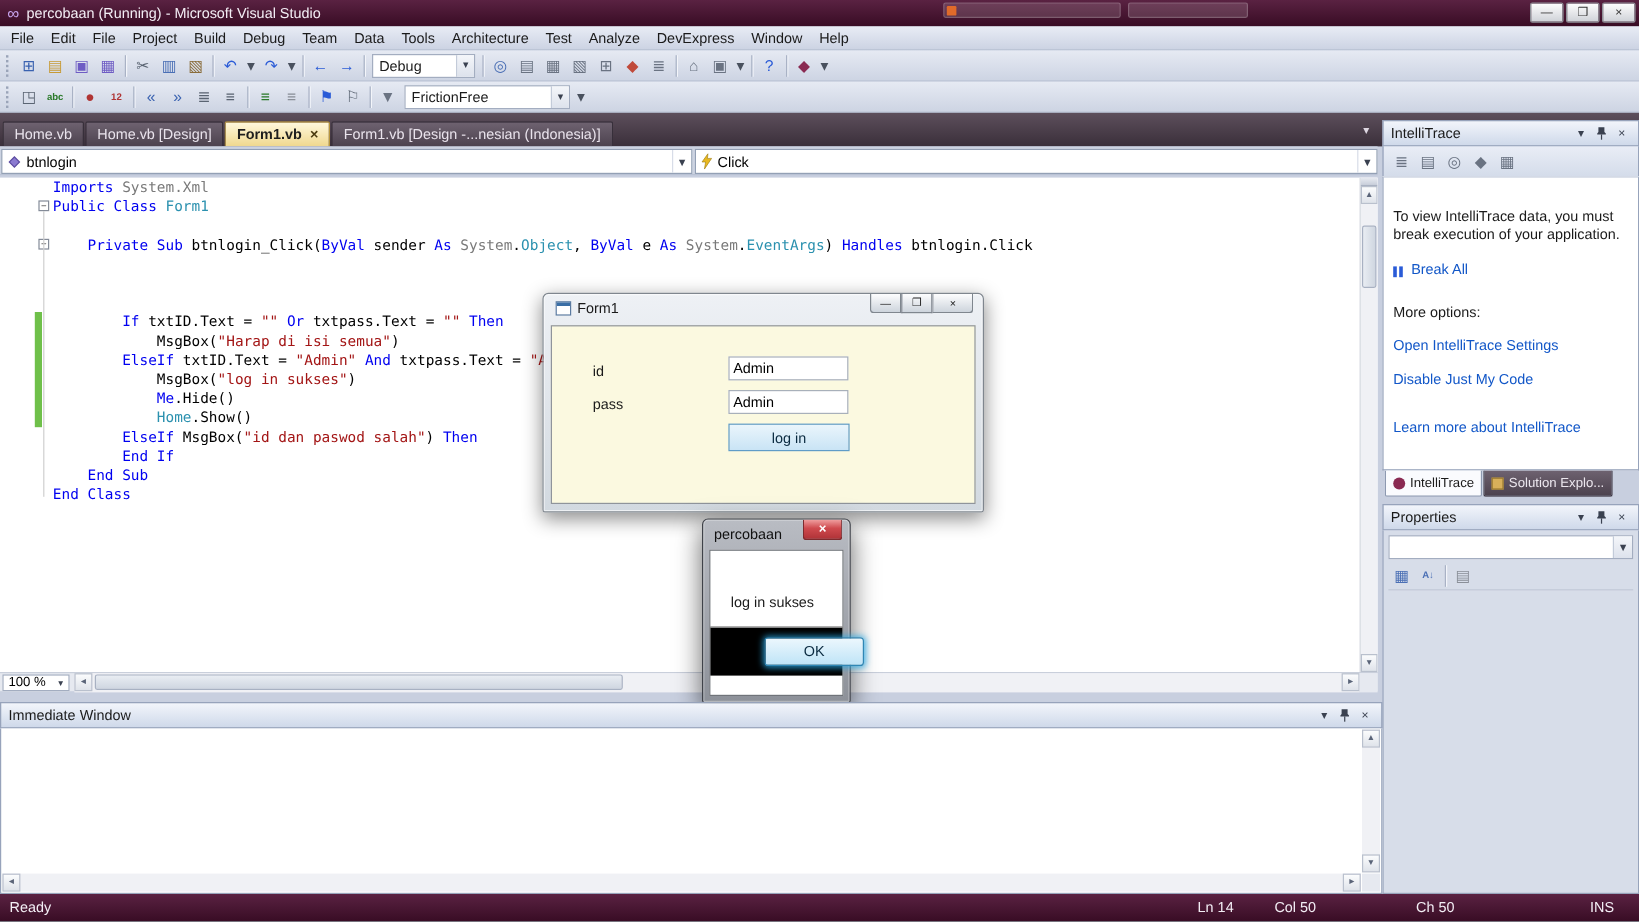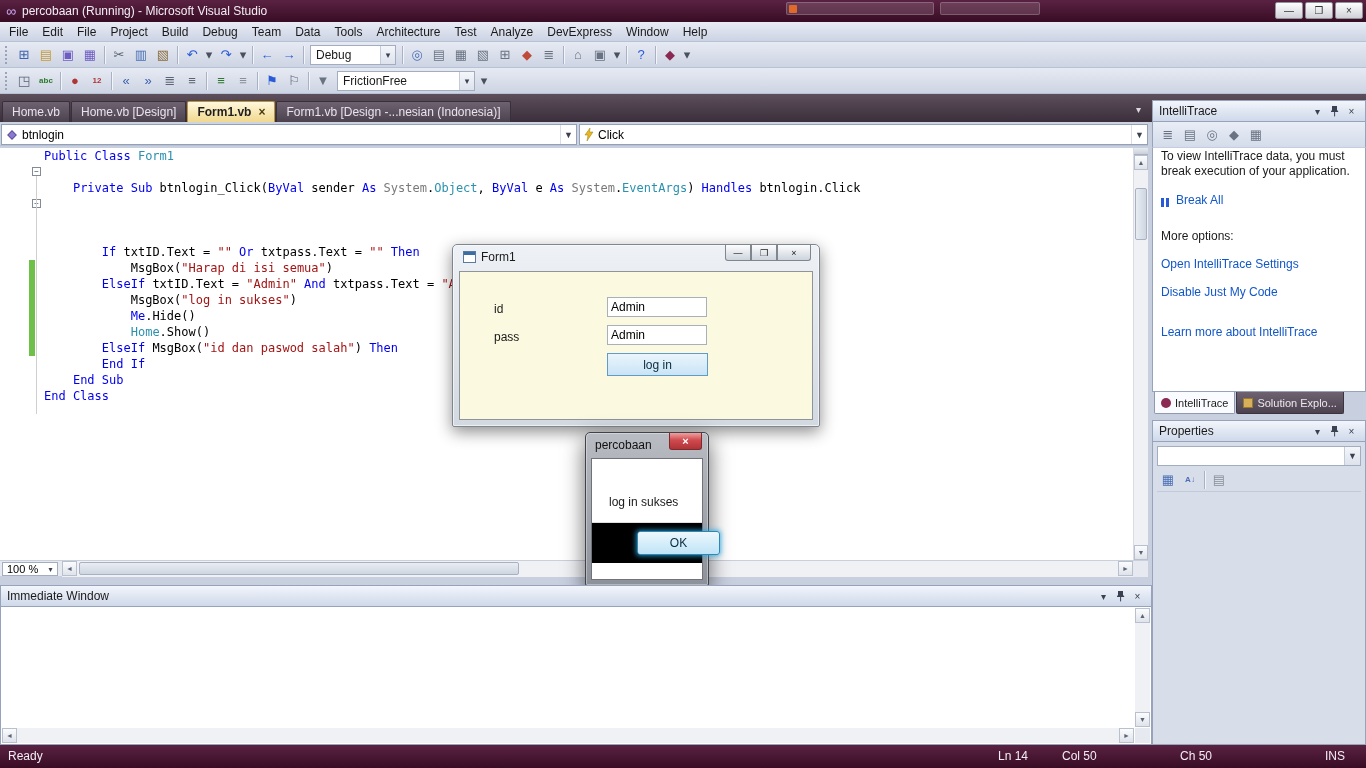--- a/index.html
+++ b/index.html
@@ -78,21 +78,21 @@
 .imm-body{position:absolute;left:0;top:22px;width:1152px;height:138px;background:#fff;border:1px solid #97a3bb;border-top:none}
 .imm-vsb{position:absolute;right:1px;top:1px;width:15px;bottom:17px;background:#f0f1f5}
 .imm-hsb{position:absolute;left:1px;right:17px;bottom:1px;height:15px;background:#f0f1f5}
 .imm-vsb .sb-btn{width:15px}
 .imm-corner{position:absolute;right:1px;bottom:1px;width:15px;height:15px;background:#e6e9f0}
 
 
 .rpanel{position:absolute;left:1152px;top:100px;width:214px;height:645px;background:#c8cfdf}
 .itwin{position:absolute;left:0;top:0;width:214px;height:315px}
 #it-toolbar{position:absolute;left:0;top:22px;width:214px;height:25px;background:linear-gradient(#e9edf6,#d4dcea);border-left:1px solid #97a3bb;border-right:1px solid #97a3bb;display:flex;align-items:center;padding-left:4px}
-.it-body{position:absolute;left:0;top:47px;width:214px;height:245px;background:#fff;border:1px solid #97a3bb;border-top:1px solid #c6cedd;padding:1px 8px 0 8px;overflow:hidden}
+.it-body{position:absolute;left:0;top:47px;width:214px;height:245px;background:#fff;border:1px solid #97a3bb;border-top:1px solid #c6cedd;padding:25px 8px 0 8px;overflow:hidden}
 .it-info{color:#1a1a1a;line-height:15px}
 .it-breakall{display:flex;align-items:flex-end;margin-top:14px}
 .pause-icon{display:inline-flex;margin-right:5px}
 .pause-icon i{display:inline-block;width:3px;height:9px;background:#2a5bd7;margin-right:2px}
 .link-txt,.it-link{color:#1257c8}
 .it-more{margin-top:22px;color:#1a1a1a}
 .it-link{margin-top:14px;cursor:default}
 #it-links .it-link:last-child{margin-top:26px}
 #it-tabs{position:absolute;left:0;top:292px;width:214px;height:23px;display:flex;padding-left:2px}
 .ittab{height:22px;display:flex;align-items:center;padding:0 6px;font-size:11px;border:1px solid #8d99b0;border-top:none;border-radius:0 0 2px 2px;margin-right:1px;white-space:nowrap}
@@ -356,20 +356,21 @@
       <span class="nav-arrow">▼</span>
     </div>
   </div>
 
   <div class="editor">
     <div class="change-bar"></div>
     <div class="outline-box" style="top:19px">−</div>
     <div class="outline-box" style="top:51px">−</div>
     <div class="outline-line"></div>
     <div id="code">
+        <div class="cl"><span class="c-kw">Imports </span><span class="c-ns">System.Xml</span></div>
         <div class="cl"><span class="c-kw">Public Class </span><span class="c-type">Form1</span></div>
         <div class="cl"></div>
         <div class="cl"><span class="c-pl">    </span><span class="c-kw">Private Sub </span><span class="c-pl">btnlogin_Click(</span><span class="c-kw">ByVal </span><span class="c-pl">sender </span><span class="c-kw">As </span><span class="c-ns">System</span><span class="c-pl">.</span><span class="c-type">Object</span><span class="c-pl">, </span><span class="c-kw">ByVal </span><span class="c-pl">e </span><span class="c-kw">As </span><span class="c-ns">System</span><span class="c-pl">.</span><span class="c-type">EventArgs</span><span class="c-pl">) </span><span class="c-kw">Handles </span><span class="c-pl">btnlogin.Click</span></div>
         <div class="cl"></div>
         <div class="cl"></div>
         <div class="cl"></div>
         <div class="cl"><span class="c-pl">        </span><span class="c-kw">If </span><span class="c-pl">txtID.Text = </span><span class="c-str">""</span><span class="c-pl"> </span><span class="c-kw">Or </span><span class="c-pl">txtpass.Text = </span><span class="c-str">""</span><span class="c-pl"> </span><span class="c-kw">Then</span></div>
         <div class="cl"><span class="c-pl">            MsgBox(</span><span class="c-str">"Harap di isi semua"</span><span class="c-pl">)</span></div>
         <div class="cl"><span class="c-pl">        </span><span class="c-kw">ElseIf </span><span class="c-pl">txtID.Text = </span><span class="c-str">"Admin"</span><span class="c-pl"> </span><span class="c-kw">And </span><span class="c-pl">txtpass.Text = </span><span class="c-str">"Admin"</span><span class="c-pl"> </span><span class="c-kw">Then</span></div>
         <div class="cl"><span class="c-pl">            MsgBox(</span><span class="c-str">"log in sukses"</span><span class="c-pl">)</span></div>

